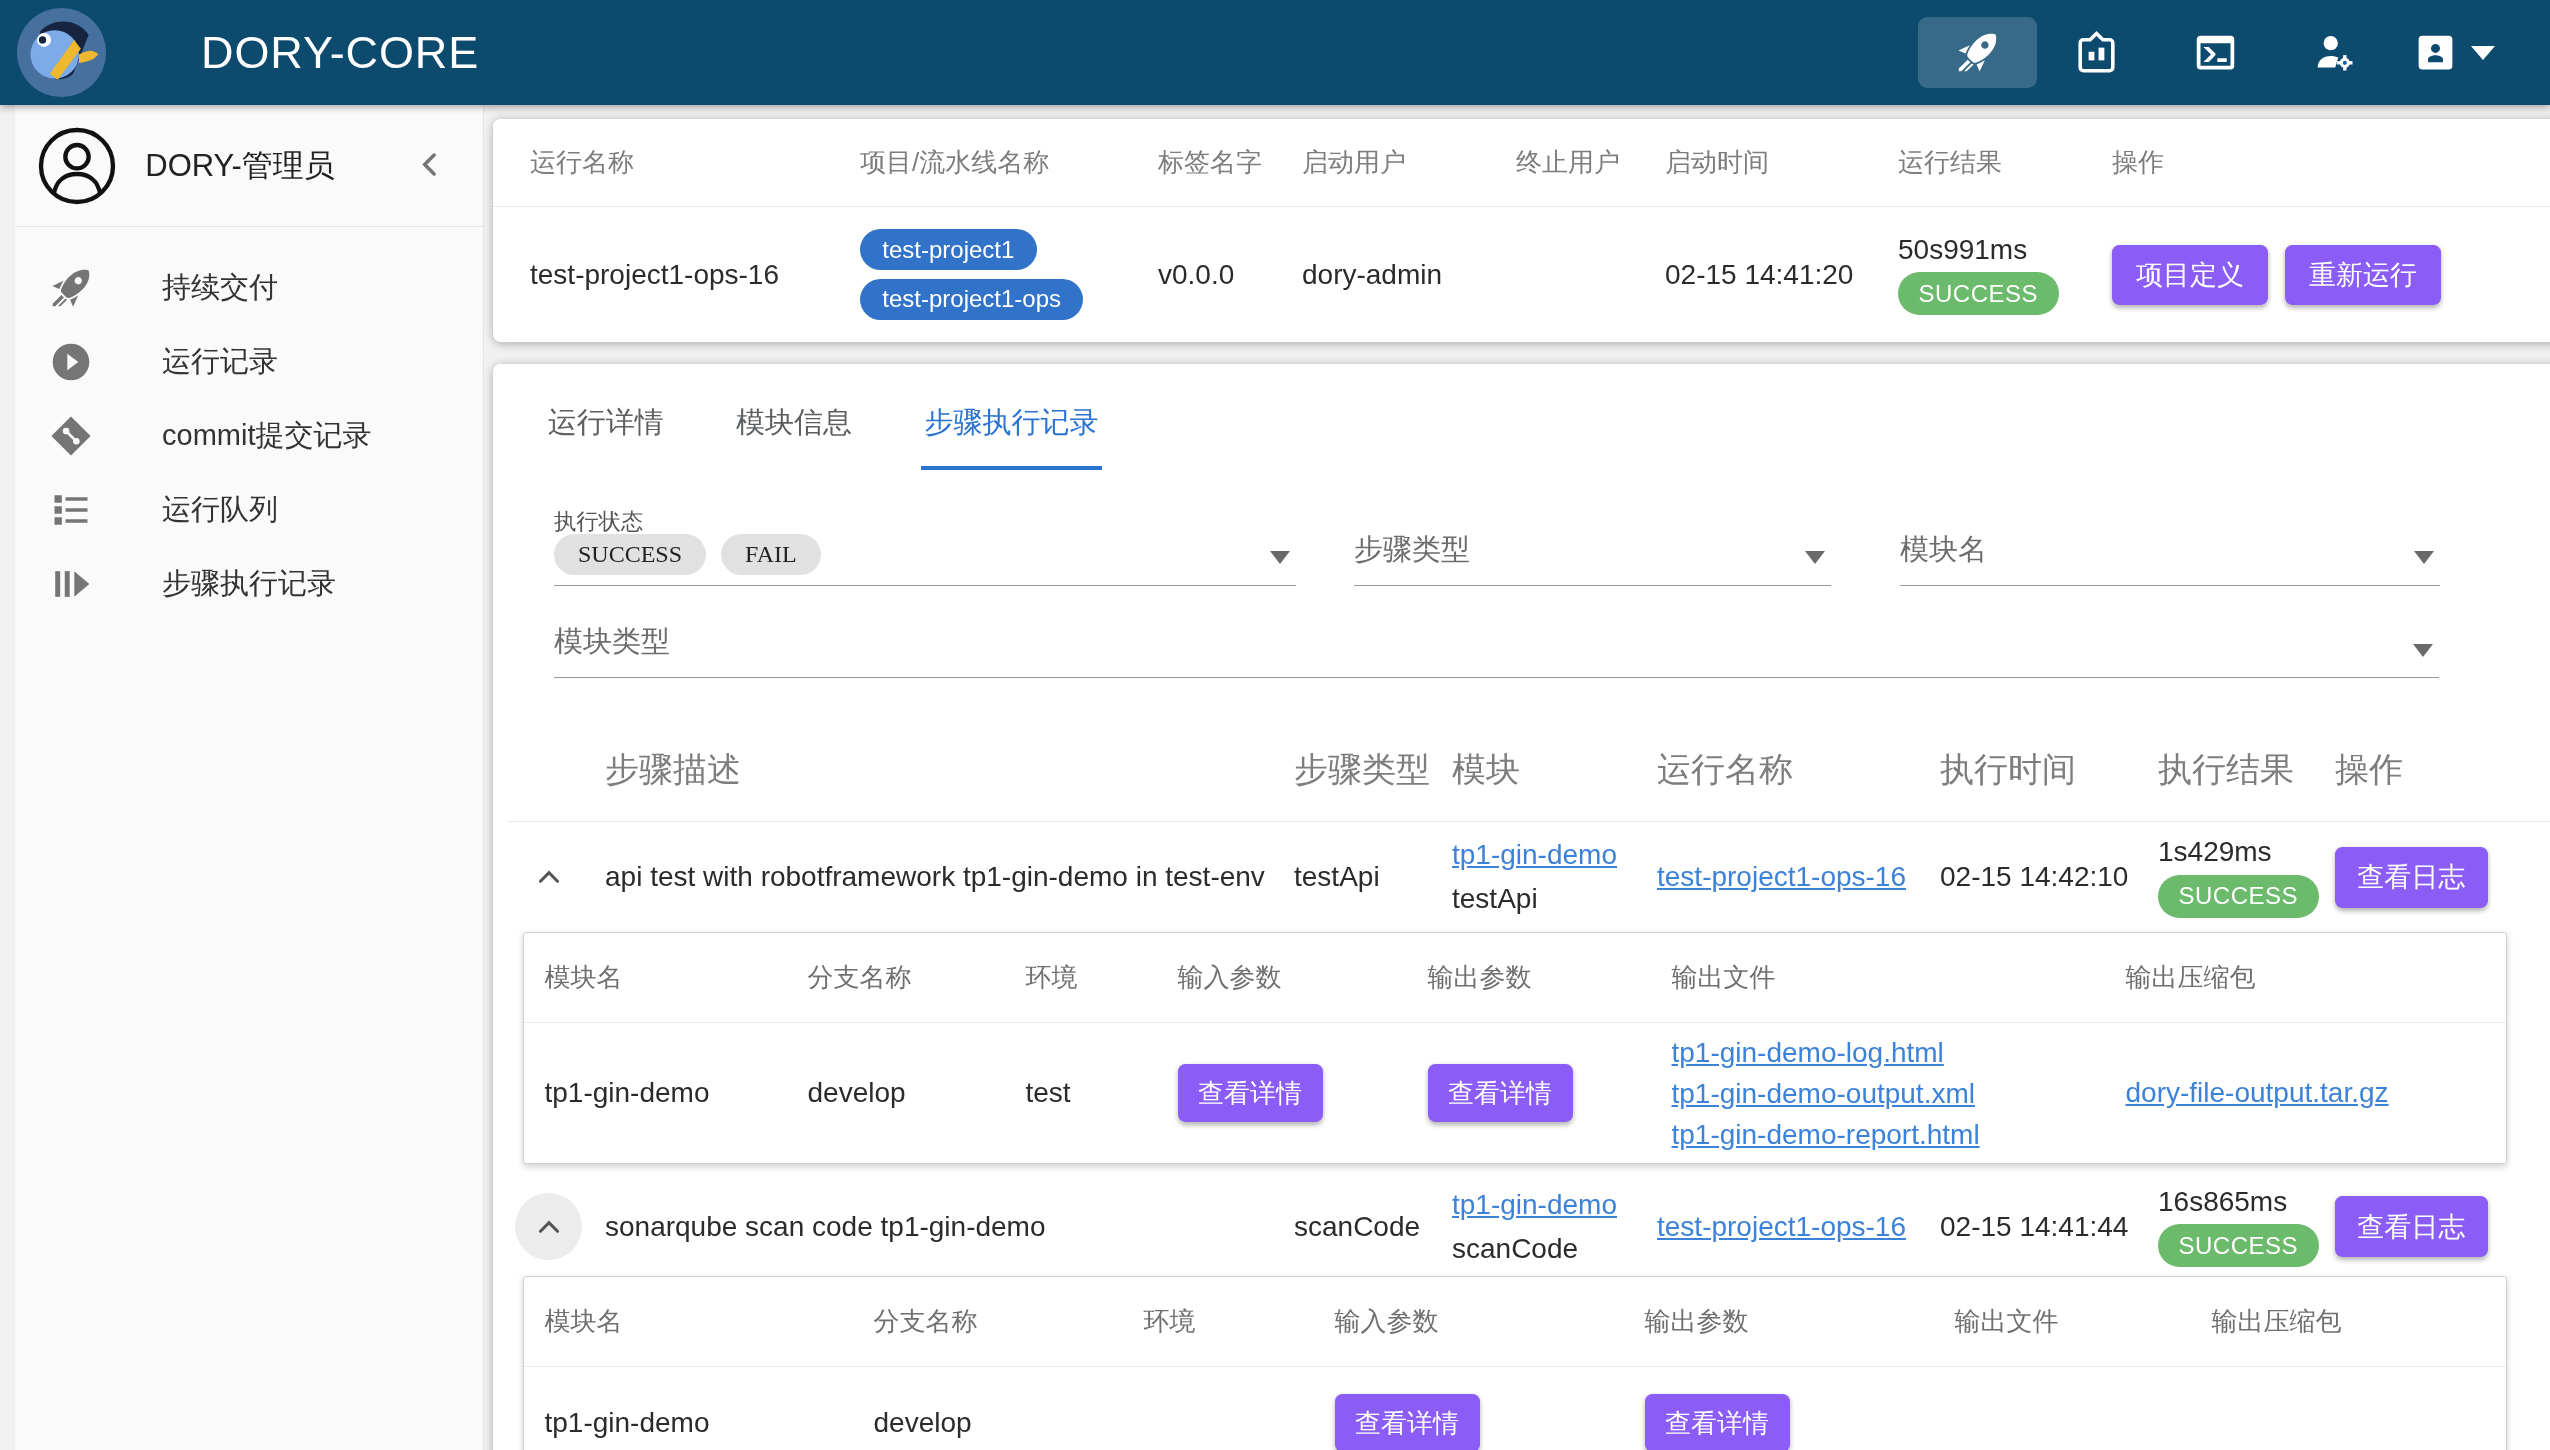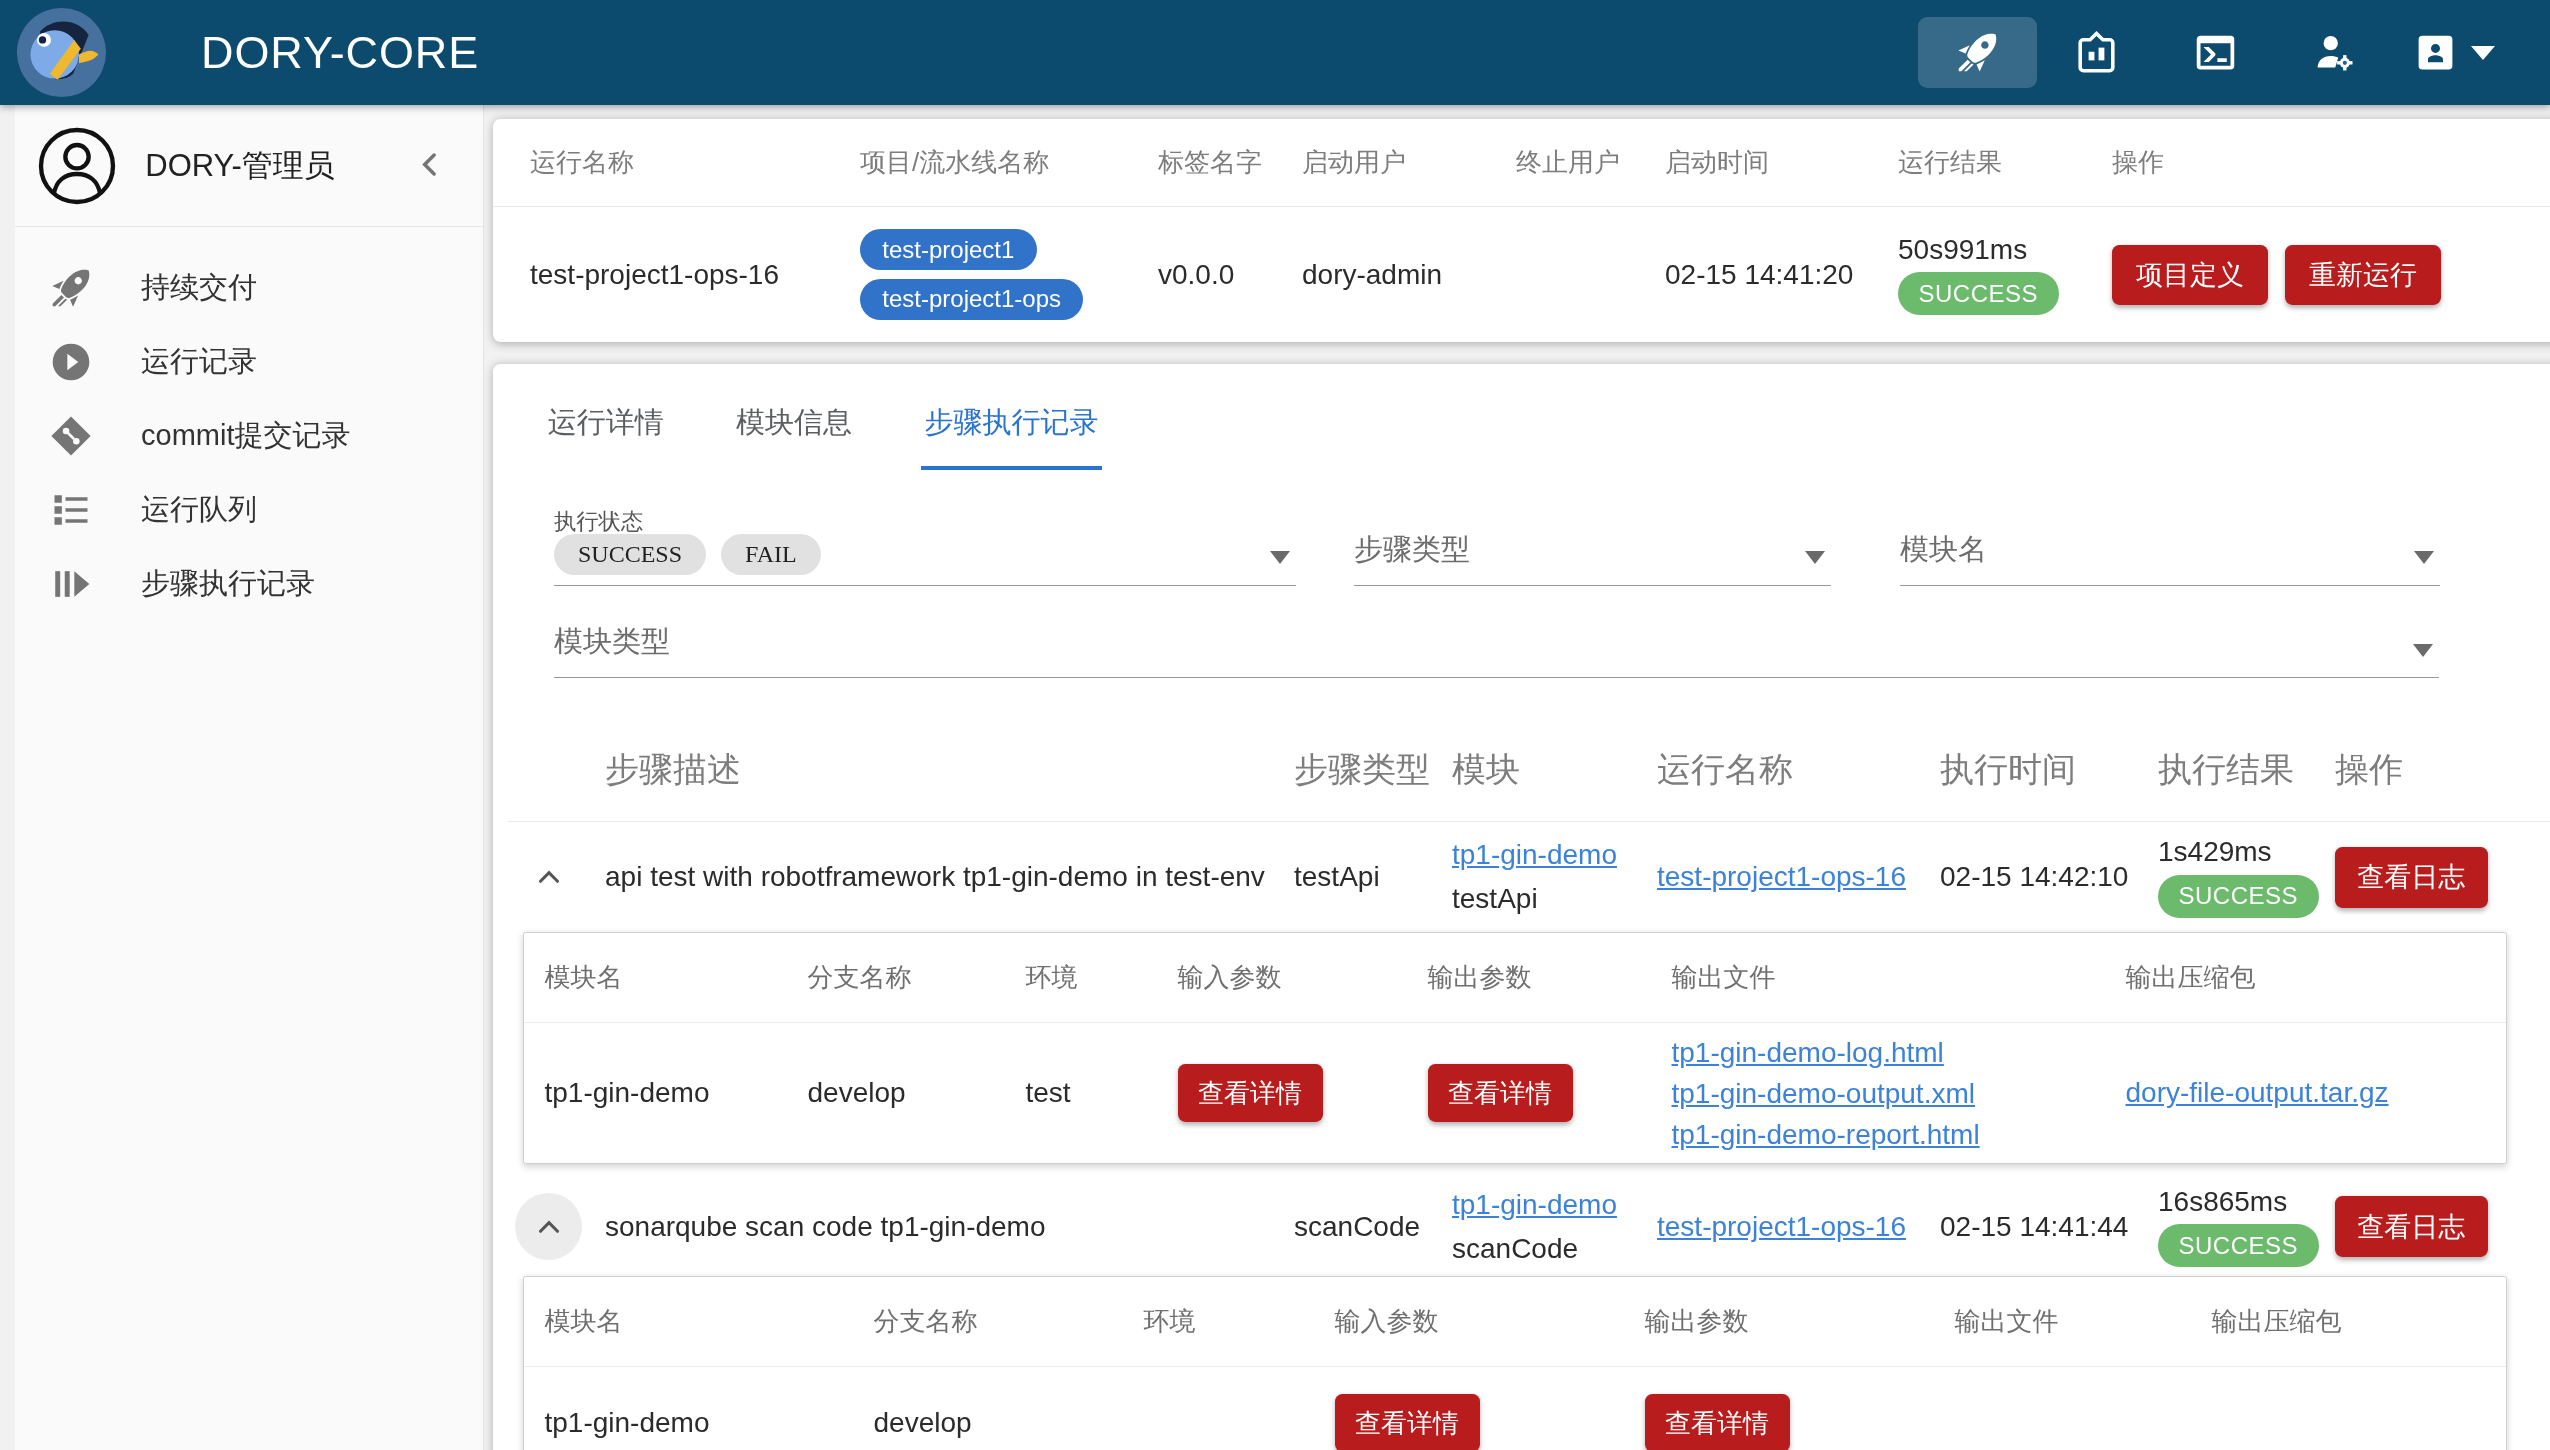--- a/index.html
+++ b/index.html
@@ -24,38 +24,38 @@
            border-right:1.9px solid #e3e3e3;z-index:10;}
   .user-row{height:121px;display:flex;align-items:center;padding-left:22.3px;}
   .avatar{width:80px;height:80px;flex:0 0 auto;}
   .user-name{margin-left:28px;font-size:31px;color:#222;}
   .collapse-btn{margin-left:auto;margin-right:35px;background:none;border:none;cursor:pointer;padding:0;}
   .collapse-btn svg{width:35px;height:35px;}
   .side-divider{border-bottom:1.9px solid #e6e6e6;}
   .menu{padding-top:24px;}
   .menu-item{height:74px;display:flex;align-items:center;padding-left:34px;cursor:pointer;}
   .menu-item svg{width:44px;height:44px;flex:0 0 auto;}
-  .menu-label{margin-left:48px;font-size:29px;color:#333;}
+  .menu-label{margin-left:69px;font-size:29px;color:#333;}
 
   
   .main{position:absolute;left:470px;top:105px;right:0;bottom:0;padding:14px 2px 0 23px;}
   .card{background:#fff;border-radius:7.4px;box-shadow:0 1.9px 9.3px rgba(0,0,0,.28);width:2072px;}
 
   
   .runs-grid{display:grid;grid-template-columns:330px 298px 144px 214px 149px 233px 214px auto;
              padding-left:37px;align-items:center;}
   .runs-head{height:87px;border-bottom:1.9px solid #e9e9e9;color:#7d7d7d;font-size:26px;font-weight:500;}
   .runs-row{height:135px;font-size:28px;}
   .chip-stack{display:flex;flex-direction:column;gap:8.4px;align-items:flex-start;}
   .chip{background:#3173c8;color:#fff;font-size:24px;padding:6.5px 22.3px;border-radius:930px;white-space:nowrap;}
   .result-cell{display:flex;flex-direction:column;gap:6.5px;align-items:flex-start;}
   .duration{font-size:28px;color:#2b2b2b;}
   .pill-success{background:#6cba6c;color:#fff;font-size:24px;padding:7.4px 20.5px;border-radius:930px;letter-spacing:0.5px;}
   .actions{display:flex;gap:17px;}
-  .btn{background:#b91c1c;color:#fff;border:none;border-radius:7.4px;font-size:27px;height:60px;
+  .btn{background:#8b5cf6;color:#fff;border:none;border-radius:7.4px;font-size:27px;height:60px;
        padding:0 24px;display:inline-flex;align-items:center;justify-content:center;cursor:pointer;
        box-shadow:0 2.8px 5.6px rgba(0,0,0,.3);font-family:Liberation Mono, monospace;white-space:nowrap;}
 
   
   .card-detail{margin-top:22.3px;height:1126px;}
   .tabs{display:flex;padding-left:51px;}
   .tab{margin-right:65px;padding:39px 3.7px 22.3px;font-size:29px;color:#5c5f62;font-weight:500;
        border-bottom:4.7px solid transparent;cursor:pointer;}
   .tab.active{color:#2a74cf;border-bottom-color:#2a74cf;}
 

